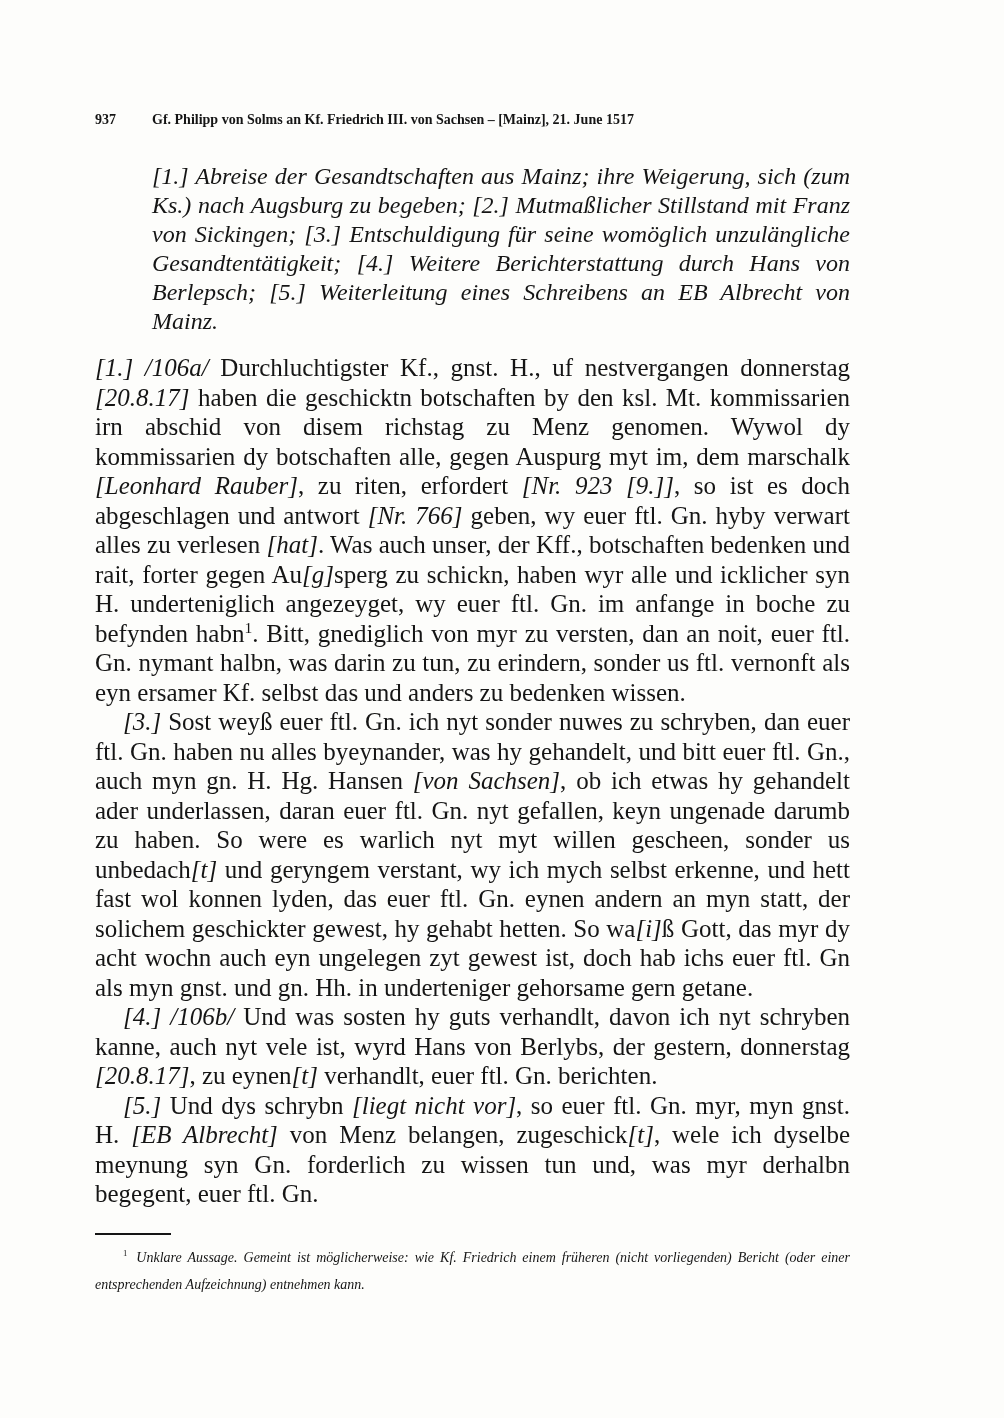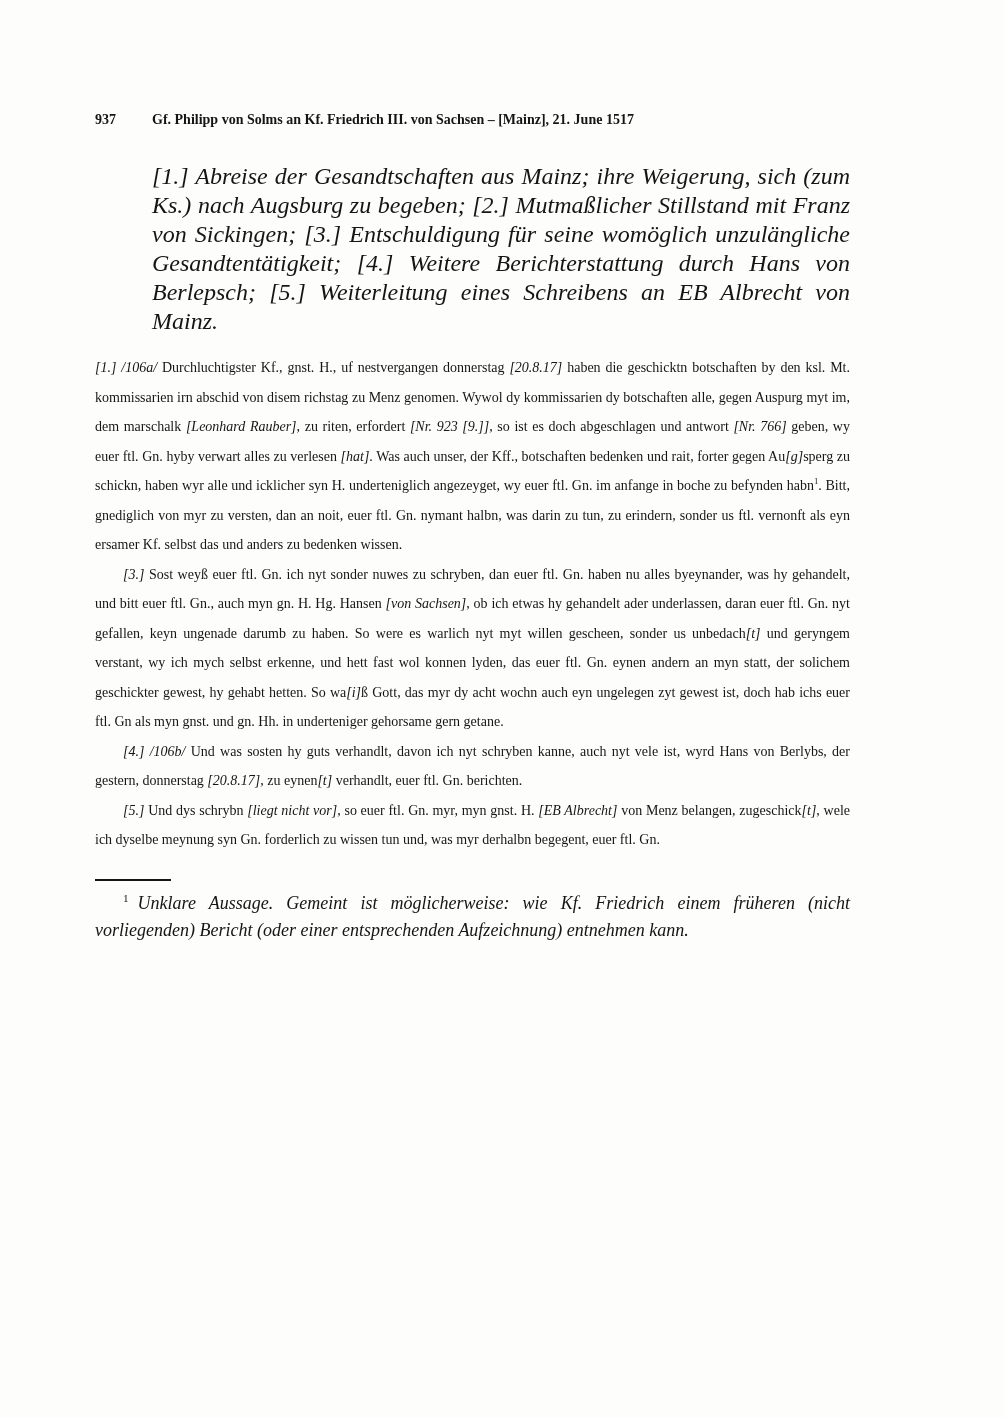--- a/index.html
+++ b/index.html
@@ -16,27 +16,27 @@
   }
   .running-header{position:relative;height:30px;font-size:19px;}
   .rh-center{display:block;text-align:center;letter-spacing:.3px;}
   .rh-page{position:absolute;right:0;top:-3px;font-size:21.5px;}
   .entry-title{display:flex;margin-top:22px;font-weight:bold;font-size:14px;line-height:31px;}
   .entry-number{width:57px;flex:none;}
   .entry-heading{flex:1;text-align:justify;}
   .summary{margin:27px 0 0 57px;font-style:italic;font-size:24px;line-height:29px;text-align:justify;}
   .source{margin:9px 0 0 57px;font-size:18.5px;line-height:25.5px;text-align:justify;}
   .source .it{font-style:italic;}
-  .body-text{margin-top:17px;font-size:14px;line-height:29.5px;}
+  .body-text{margin-top:17px;font-size:25px;line-height:29.5px;}
   .para{margin:0;text-align:justify;}
   .para.indent{text-indent:28px;}
   .it{font-style:italic;}
   sup{font-size:.62em;line-height:0;vertical-align:super;font-style:normal;}
   .footnote-sep{width:76px;border-top:2px solid #151515;margin-top:24px;}
-  .footnote{margin:9px 0 0 0;font-size:18px;line-height:27px;font-style:italic;text-align:justify;text-indent:28px;}
+  .footnote{margin:9px 0 0 0;font-size:14px;line-height:27px;font-style:italic;text-align:justify;text-indent:28px;}
   .footnote sup{margin-right:9px;}
 </style>
 </head>
 <body>
 
 <div class="page">
 
 
   <div class="entry-title">
     <span class="entry-number">937</span>

